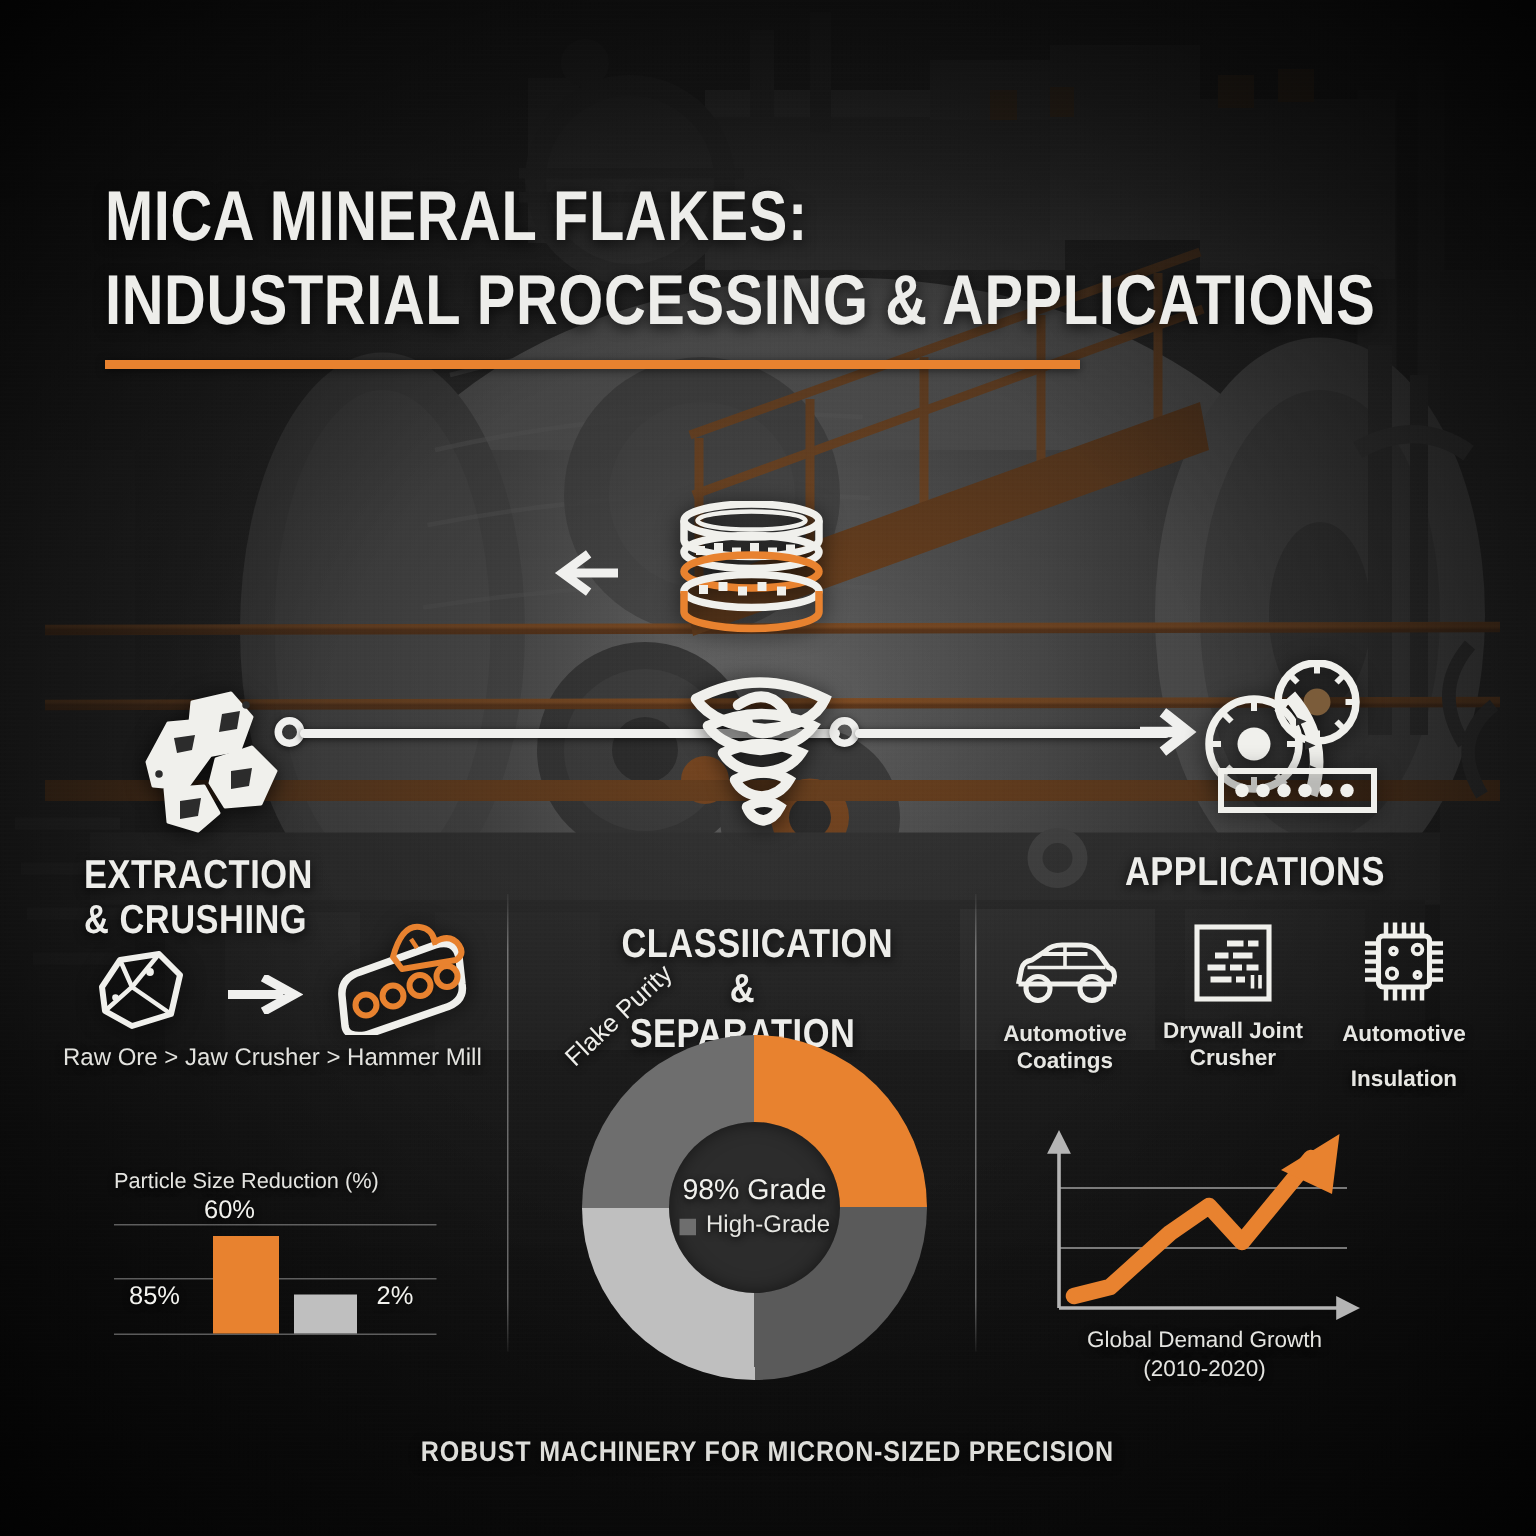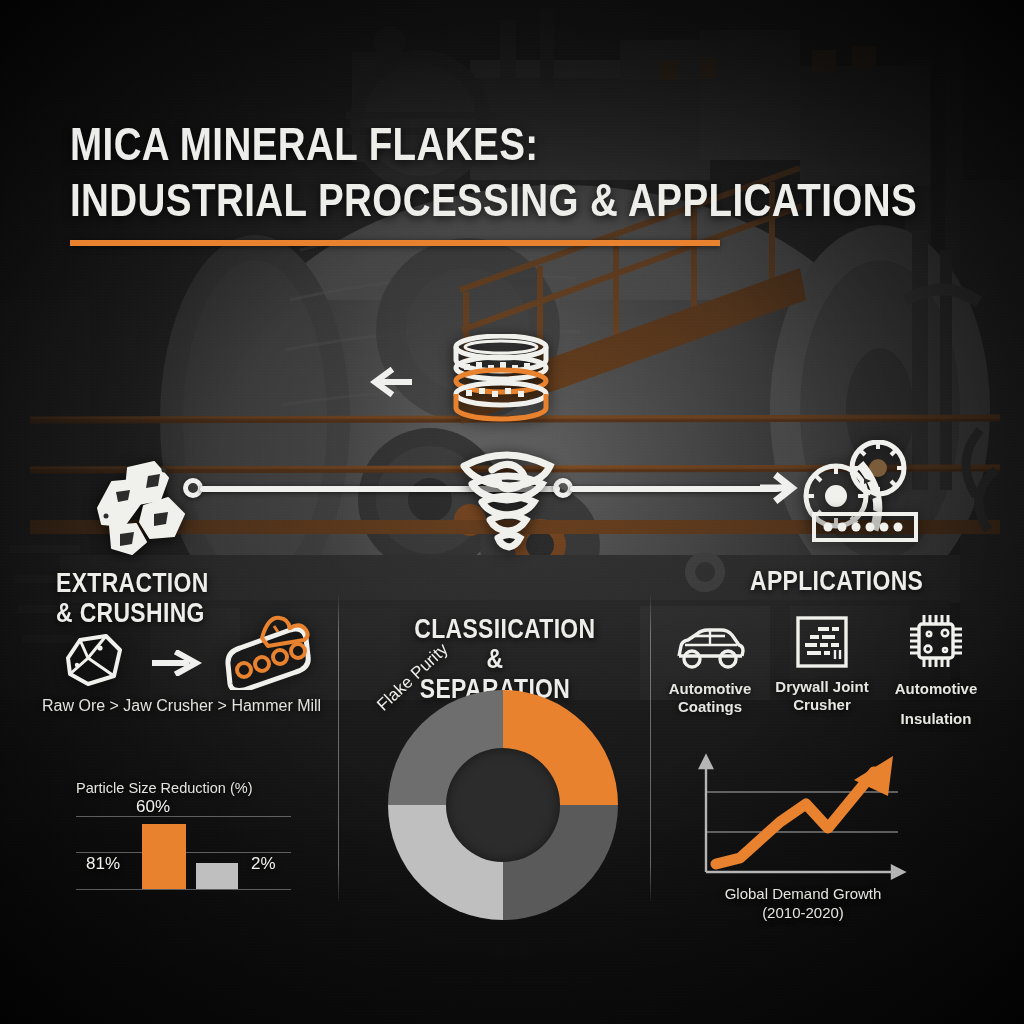--- a/index.html
+++ b/index.html
@@ -497,33 +497,40 @@
 
   <div id="barchart">
     <div id="bar-title">Particle Size Reduction (%)</div>
     <div class="bar-plot">
       <div class="gridline" style="top:14px;"></div>
       <div class="gridline" style="top:50px;"></div>
       <div class="gridline" style="top:87px;"></div>
       <div class="bar" style="left: 66px; width: 44px; height: 65px; background: rgb(232, 130, 47);"></div>
       <div class="bar" style="left:120px; width:42px; height:26px; background:#bfbfbf;"></div>
       <div class="bar-lbl" style="left:60px; top:-5px;">60%</div>
-      <div class="bar-lbl" style="left:10px; top:52px;">81%</div>
+      <div class="bar-lbl" style="left:10px; top:52px;">85%</div>
       <div class="bar-lbl" style="left:175px; top:52px;">2%</div>
     </div>
   </div>
 
   <div class="sec-head center" style="left:400px; top:614px; width:190px; text-align:center;">
     <div>CLASSIICATION &amp;</div>
     <div>SEPARATION</div>
   </div>
 
   <div id="donut-wrap">
     <div id="donut" style="background: conic-gradient(rgb(232, 130, 47) 0deg, rgb(232, 130, 47) 90deg, rgb(90, 90, 90) 90deg, rgb(90, 90, 90) 180deg, rgb(191, 191, 191) 180deg, rgb(191, 191, 191) 270deg, rgb(110, 110, 110) 270deg, rgb(110, 110, 110) 360deg);"></div>
     <div id="donut-hole"></div>
+    <div id="donut-center">
+      <div id="donut-pct">98% Grade</div>
+      <div id="donut-legend">
+        <span id="donut-swatch" style="background: rgb(110, 110, 110);"></span>
+        <span>High-Grade</span>
+      </div>
+    </div>
     <div id="donut-label">Flake Purity</div>
   </div>
 
   <div class="sec-head" style="left:750px; top:566px;">
     <div>APPLICATIONS</div>
   </div>
 
   <div class="app-item" style="left:658px; top:624px;">
     <svg width="70" height="46" viewBox="0 0 70 46">
       <path d="M4 32 L6 22 q1 -5 7 -6 L22 10 q4 -4 11 -4 L46 6 q7 0 11 5 L64 21 q4 1 4 6 L67 32" fill="none" stroke="#f0f0ec" stroke-width="3.4" stroke-linejoin="round"></path>
@@ -609,14 +616,17 @@
       <polygon points="216,120 204,114 204,126"></polygon>
     </g>
     <polyline points="28,112 52,106 92,70 118,52 140,76 186,20" fill="none" stroke="#e8822f" stroke-width="11" stroke-linejoin="round" stroke-linecap="round"></polyline>
     <polygon points="205,4 166,28 200,44" fill="#e8822f"></polygon>
   </svg>
   <div id="line-caption">
     <div>Global Demand Growth</div>
     <div>(2010-2020)</div>
   </div>
 
+  <div id="footer">
+    <span>ROBUST MACHINERY FOR MICRON-SIZED PRECISION</span>
+  </div>
 
 </div>
 
 </body></html>

